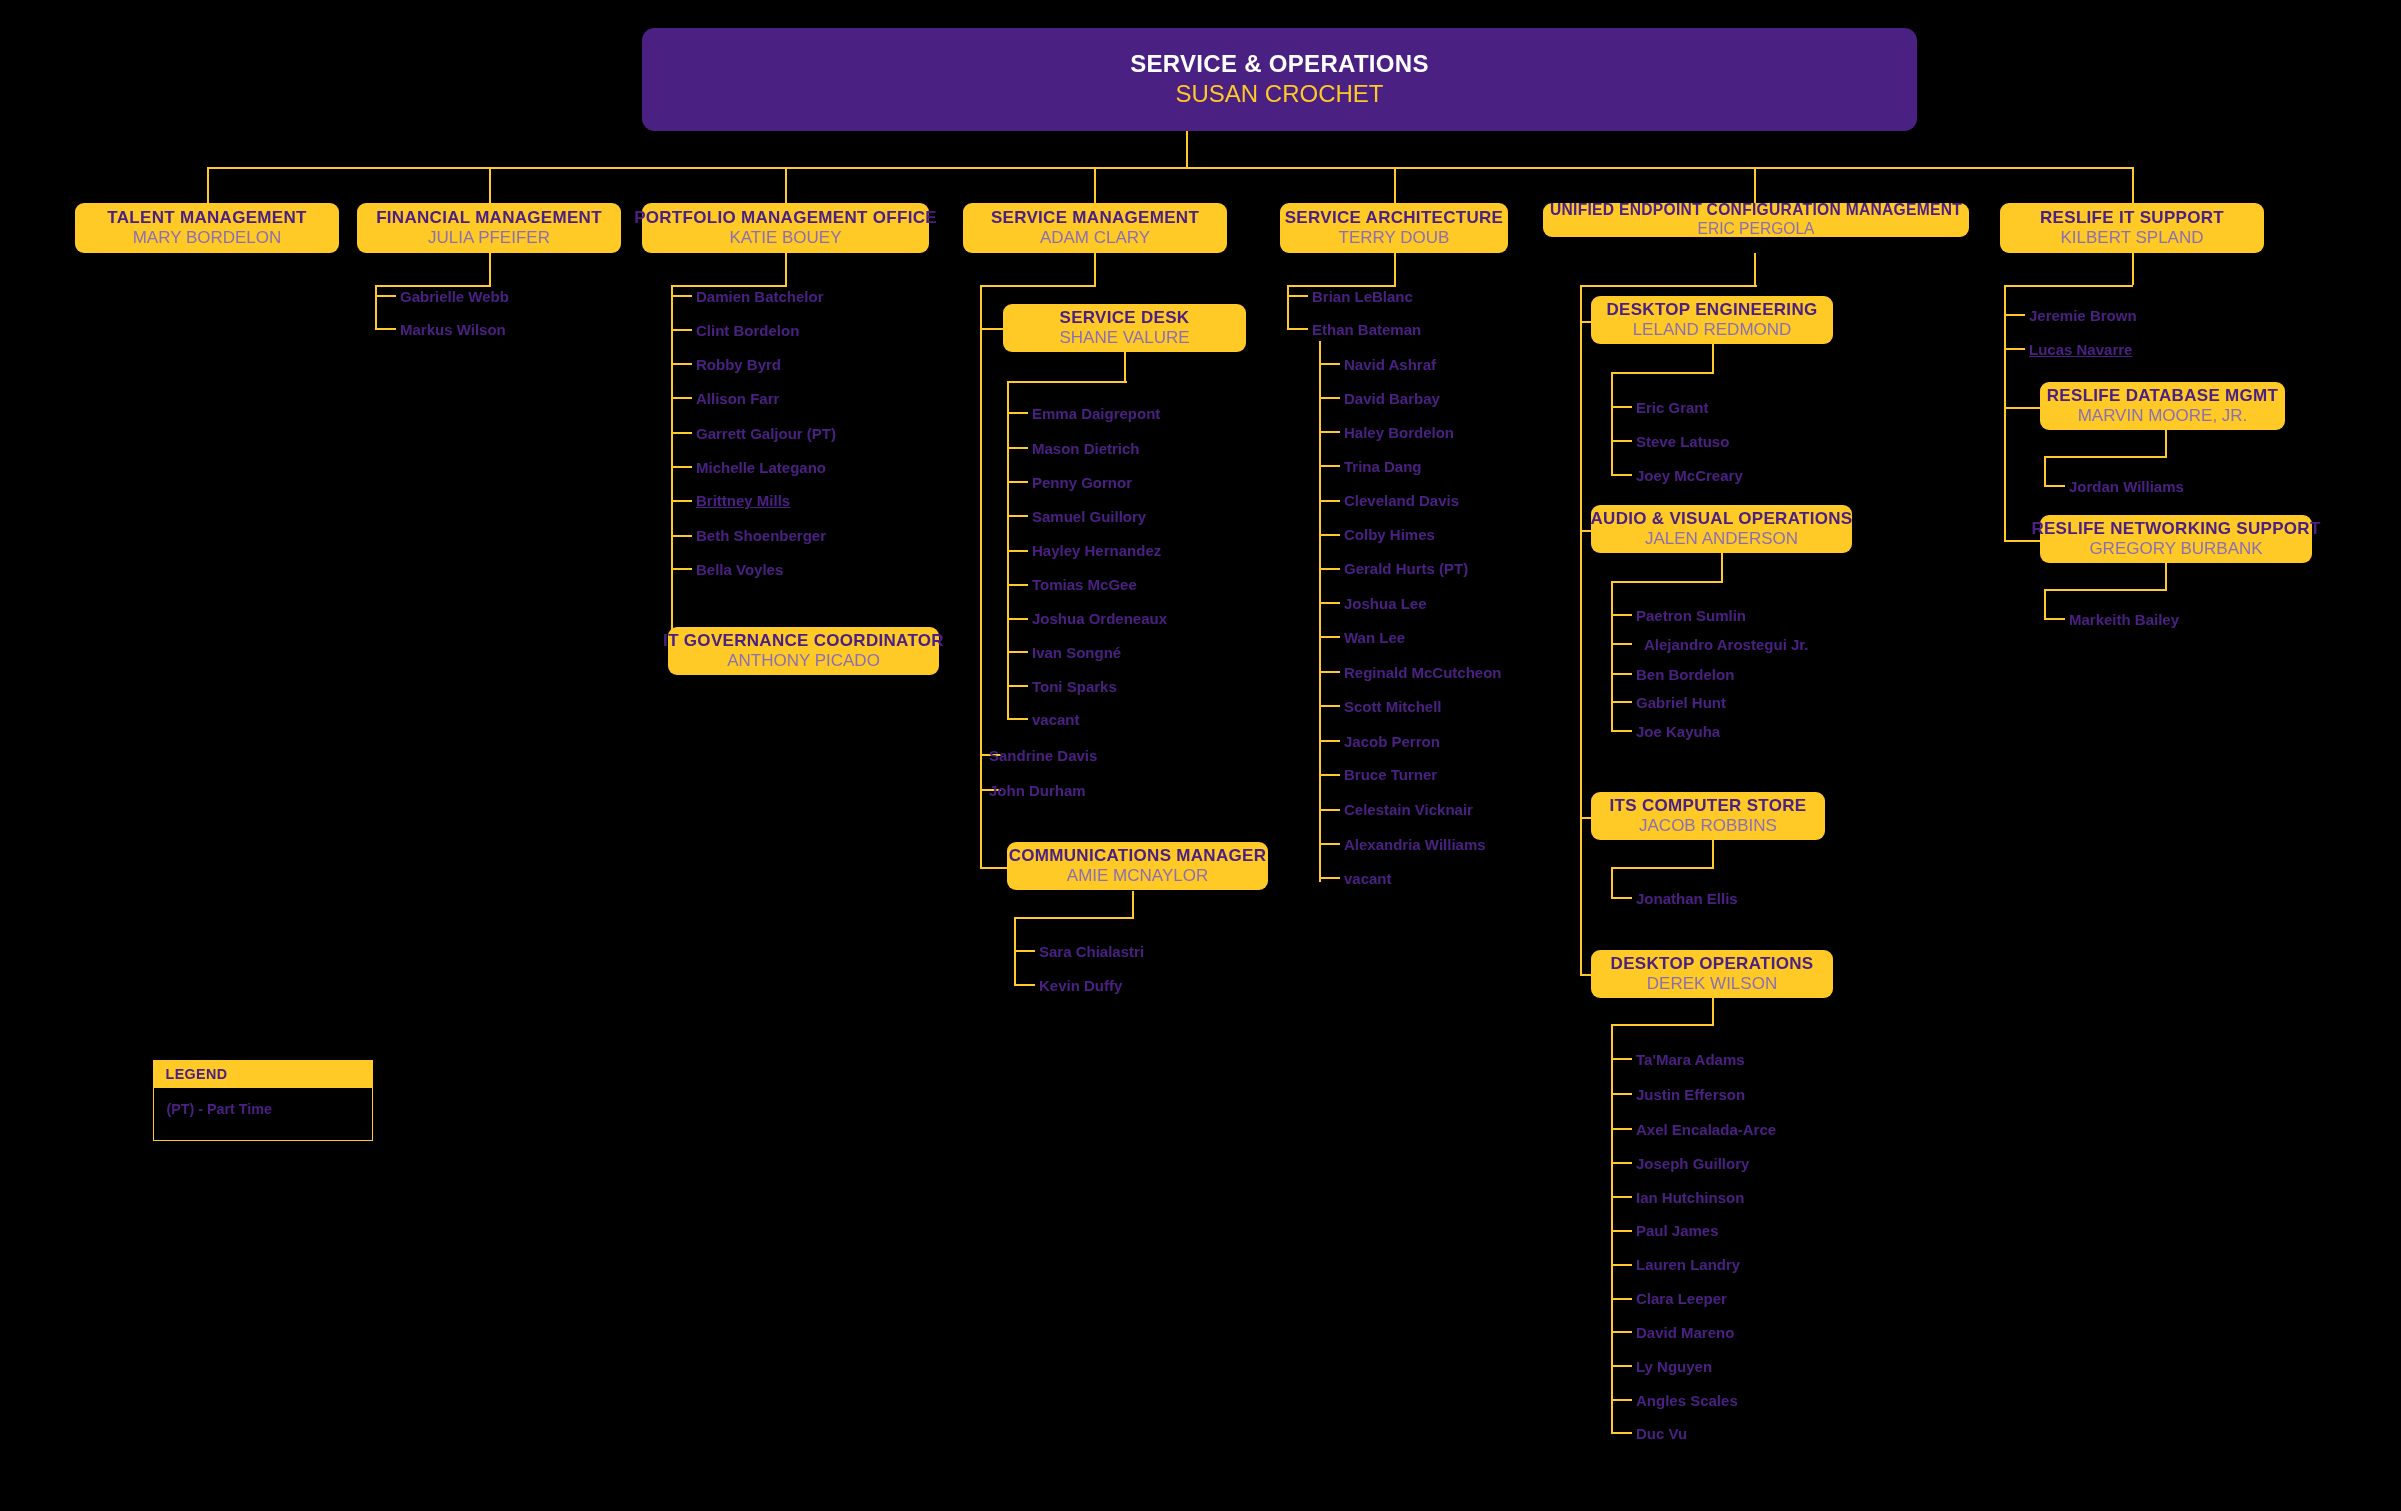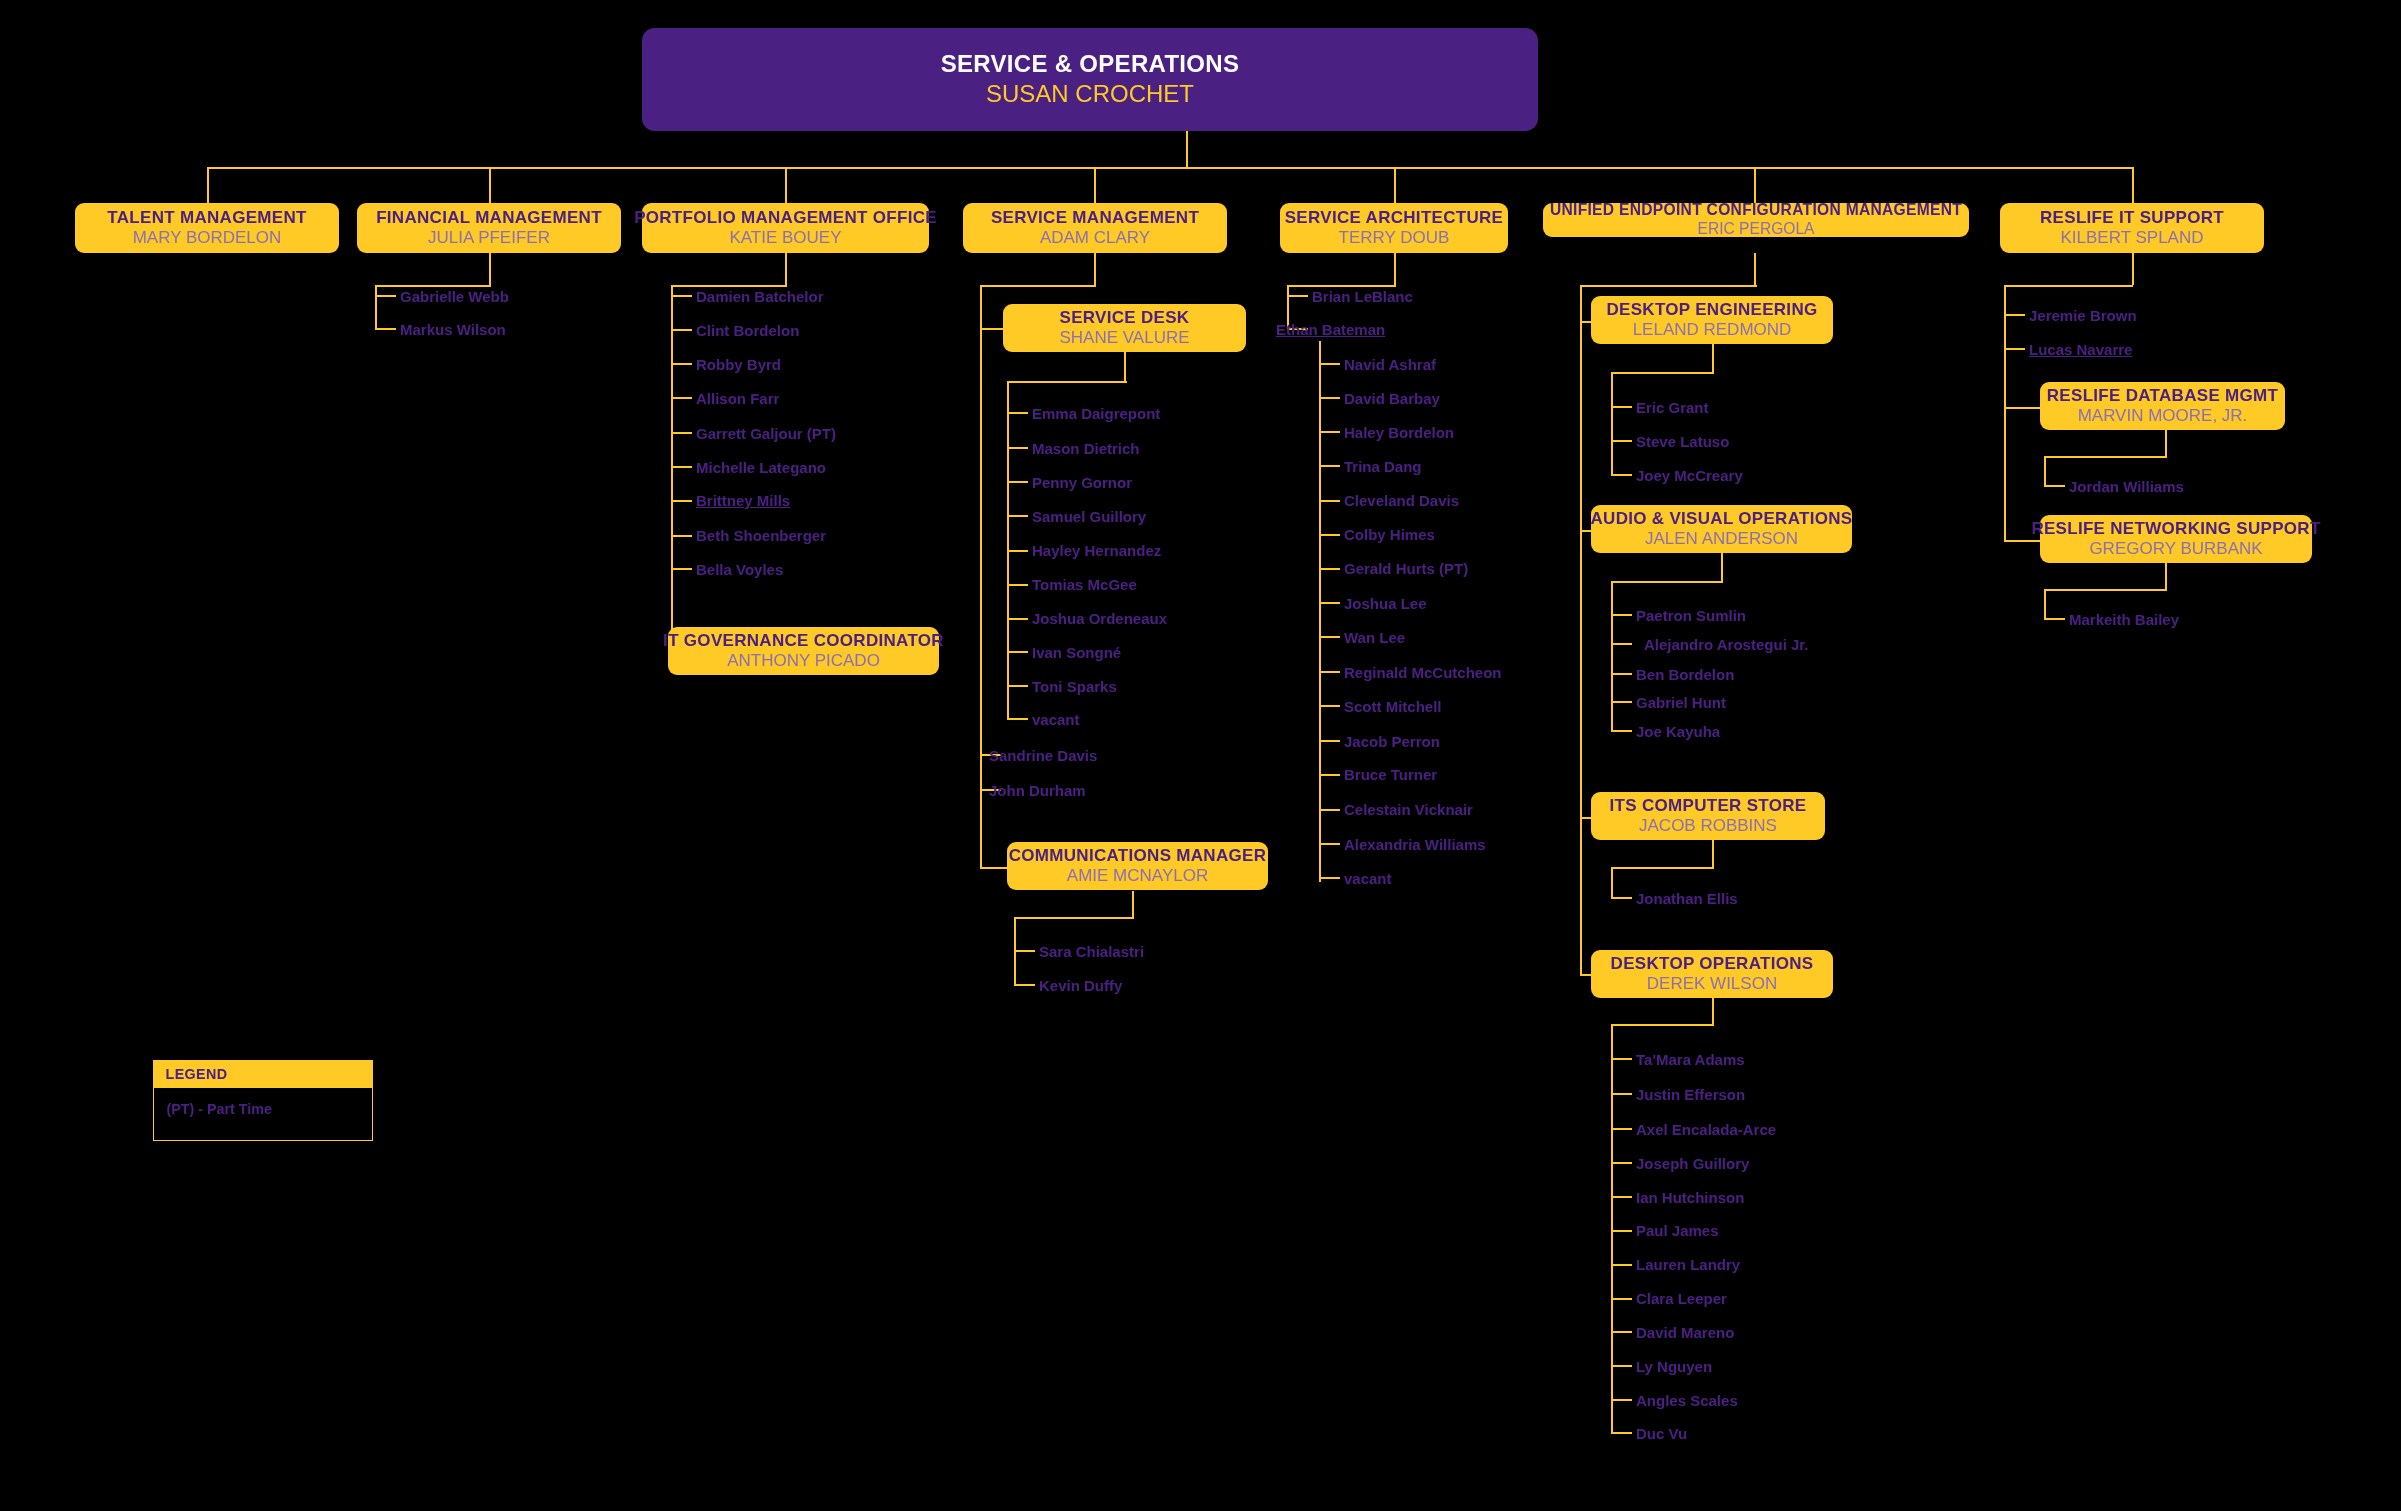--- a/index.html
+++ b/index.html
@@ -80,21 +80,21 @@
     font-weight: bold;
     font-size: 14.3px;
     padding: 12.5px 12.5px 23px 12.5px;
   }
 </style>
 </head>
 <body>
 
 <div id="canvas">
 
-  <div class="box root" style="left:642px; top:28px; width:896px; height:103px;">
+  <div class="box root" style="left:642px; top:28px; width:1275px; height:103px;">
     <div class="box-title">SERVICE &amp; OPERATIONS</div>
     <div class="box-person">SUSAN CROCHET</div>
   </div>
 
   <div class="ln v" style="left:1186px; top:130px; height:37px;"></div>
   <div class="ln h" style="left:207px; top:167px; width:1925px;"></div>
 
   <div class="ln v" style="left:207px;  top:167px; height:37px;"></div>
   <div class="ln v" style="left:489px;  top:167px; height:37px;"></div>
   <div class="ln v" style="left:785px;  top:167px; height:37px;"></div>
@@ -224,21 +224,21 @@
   <div class="ln h" style="left:1014px; top:984px; width:21.4px;"></div>
   <div class="leaf" style="left:1039px; top:944px;">Sara Chialastri</div>
   <div class="leaf" style="left:1039px; top:978px;">Kevin Duffy</div>
 
   <div class="ln v" style="left:1394px; top:253px; height:32px;"></div>
   <div class="ln h" style="left:1287px; top:285px; width:109px;"></div>
   <div class="ln v" style="left:1287px; top:285px; height:45px;"></div>
   <div class="ln h" style="left:1287px; top:295px; width:21.4px;"></div>
   <div class="ln h" style="left:1287px; top:328px; width:21.4px;"></div>
   <div class="leaf" style="left:1312px; top:289px;">Brian LeBlanc</div>
-  <div class="leaf" style="left:1276px; top:322px;text-decoration:underline;">Ethan Bateman</div>
+  <div class="leaf" style="left:1312px; top:322px;">Ethan Bateman</div>
 
   <div class="ln v" style="left:1319px; top:341px; height:541px;"></div>
   <div class="ln h" style="left:1319px; top:363px; width:21.4px;"></div>
   <div class="ln h" style="left:1319px; top:397px; width:21.4px;"></div>
   <div class="ln h" style="left:1319px; top:431px; width:21.4px;"></div>
   <div class="ln h" style="left:1319px; top:465px; width:21.4px;"></div>
   <div class="ln h" style="left:1319px; top:500px; width:21.4px;"></div>
   <div class="ln h" style="left:1319px; top:534px; width:21.4px;"></div>
   <div class="ln h" style="left:1319px; top:568px; width:21.4px;"></div>
   <div class="ln h" style="left:1319px; top:602px; width:21.4px;"></div>

